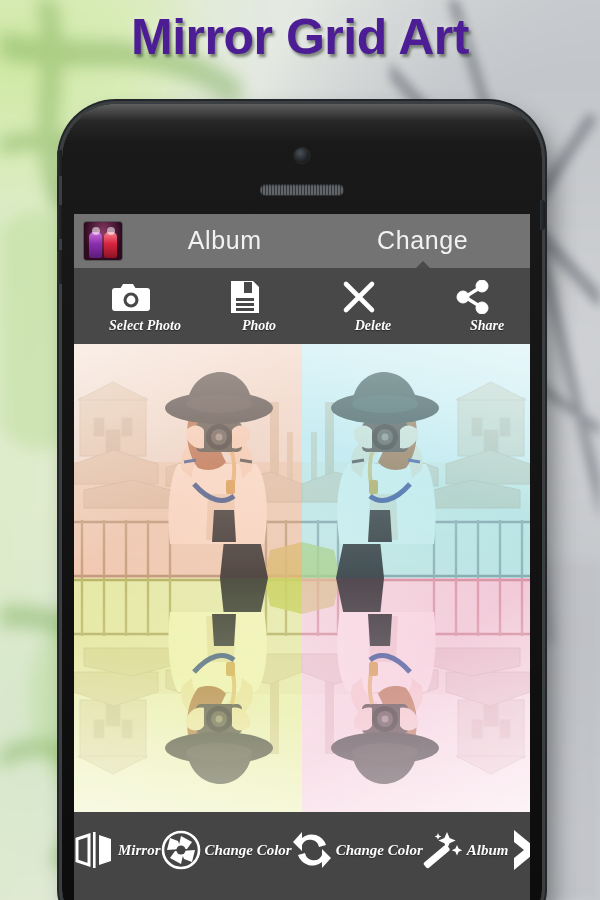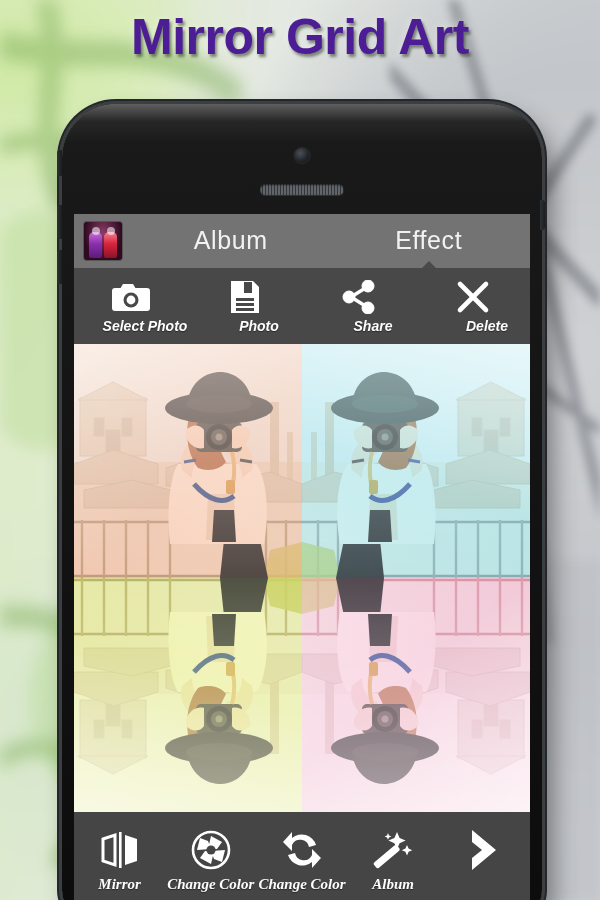--- a/index.html
+++ b/index.html
@@ -189,21 +189,21 @@
     align-items: center;
     justify-content: center;
     gap: 2px;
     color: #fff;
   }
   .tool .glyph {
     height: 38px;
     display: flex; align-items: center; justify-content: center;
   }
   .tool .lbl {
-    font-family: Liberation Sans, sans-serif;
+    font-family: Liberation Serif, serif;
     font-style: italic;
     font-weight: 700;
     font-size: 14px;
     color: #fdfdfd;
     white-space: nowrap;
     text-shadow: 0 1px 1px rgba(0,0,0,.45);
     margin-left: 28px;
   }
 
   
@@ -247,21 +247,21 @@
     height: 112px;
     background: #454545;
     display: flex;
     align-items: flex-start;
     padding-top: 16px;
     box-sizing: border-box;
   }
   .btool {
     flex: 1 1 0;
     display: flex;
-    flex-direction: column;
+    flex-direction: row;
     align-items: center;
     justify-content: flex-start;
     gap: 4px;
     color: #fff;
   }
   .btool .glyph { height: 44px; display:flex; align-items:center; justify-content:center; }
   .btool .lbl {
     font-family: "Liberation Serif", serif;
     font-style: italic;
     font-weight: 700;
@@ -321,21 +321,21 @@
         <div class="app-thumb">
           <div class="glow"></div>
           <div class="fig l"></div>
           <div class="fig r"></div>
         </div>
         <div class="nav-items">
           <div class="nav-item">
             <span>Album</span>
           </div>
           <div class="nav-item">
-            <span>Effect</span>
+            <span>Change</span>
             <span class="caret"></span>
           </div>
         </div>
       </div>
 
       <div class="toolbar">
 
         <div class="tool">
           <span class="glyph">
             <svg width="42" height="32" viewBox="0 0 42 32" fill="#fff">
@@ -355,39 +355,39 @@
               <rect x="7" y="18" width="18" height="3" fill="#484848"></rect>
               <rect x="7" y="23" width="18" height="3" fill="#484848"></rect>
               <rect x="7" y="28" width="18" height="3" fill="#484848"></rect>
             </svg>
           </span>
           <span class="lbl">Photo</span>
         </div>
 
         <div class="tool">
           <span class="glyph">
+            <svg width="34" height="34" viewBox="0 0 34 34" stroke="#fff" stroke-width="4.6" stroke-linecap="round">
+              <line x1="4" y1="4" x2="30" y2="30"></line>
+              <line x1="30" y1="4" x2="4" y2="30"></line>
+            </svg>
+          </span>
+          <span class="lbl">Delete</span>
+        </div>
+
+        <div class="tool">
+          <span class="glyph">
             <svg width="34" height="34" viewBox="0 0 34 34" fill="#fff" stroke="#fff">
               <line x1="9" y1="17" x2="25" y2="7" stroke-width="3.4"></line>
               <line x1="9" y1="17" x2="25" y2="27" stroke-width="3.4"></line>
               <circle cx="7" cy="17" r="6"></circle>
               <circle cx="26" cy="6" r="6"></circle>
               <circle cx="26" cy="28" r="6"></circle>
             </svg>
           </span>
           <span class="lbl">Share</span>
-        </div>
-
-        <div class="tool">
-          <span class="glyph">
-            <svg width="34" height="34" viewBox="0 0 34 34" stroke="#fff" stroke-width="4.6" stroke-linecap="round">
-              <line x1="4" y1="4" x2="30" y2="30"></line>
-              <line x1="30" y1="4" x2="4" y2="30"></line>
-            </svg>
-          </span>
-          <span class="lbl">Delete</span>
         </div>
       </div>
 
       <div class="canvas">
 
         <div class="quad q-tl">
           <div class="art">
             <svg width="100%" height="100%" viewBox="0 0 228 234" preserveAspectRatio="xMidYMid slice">
               <defs>
                 <linearGradient id="sky" x1="0" y1="0" x2="0" y2="1">

